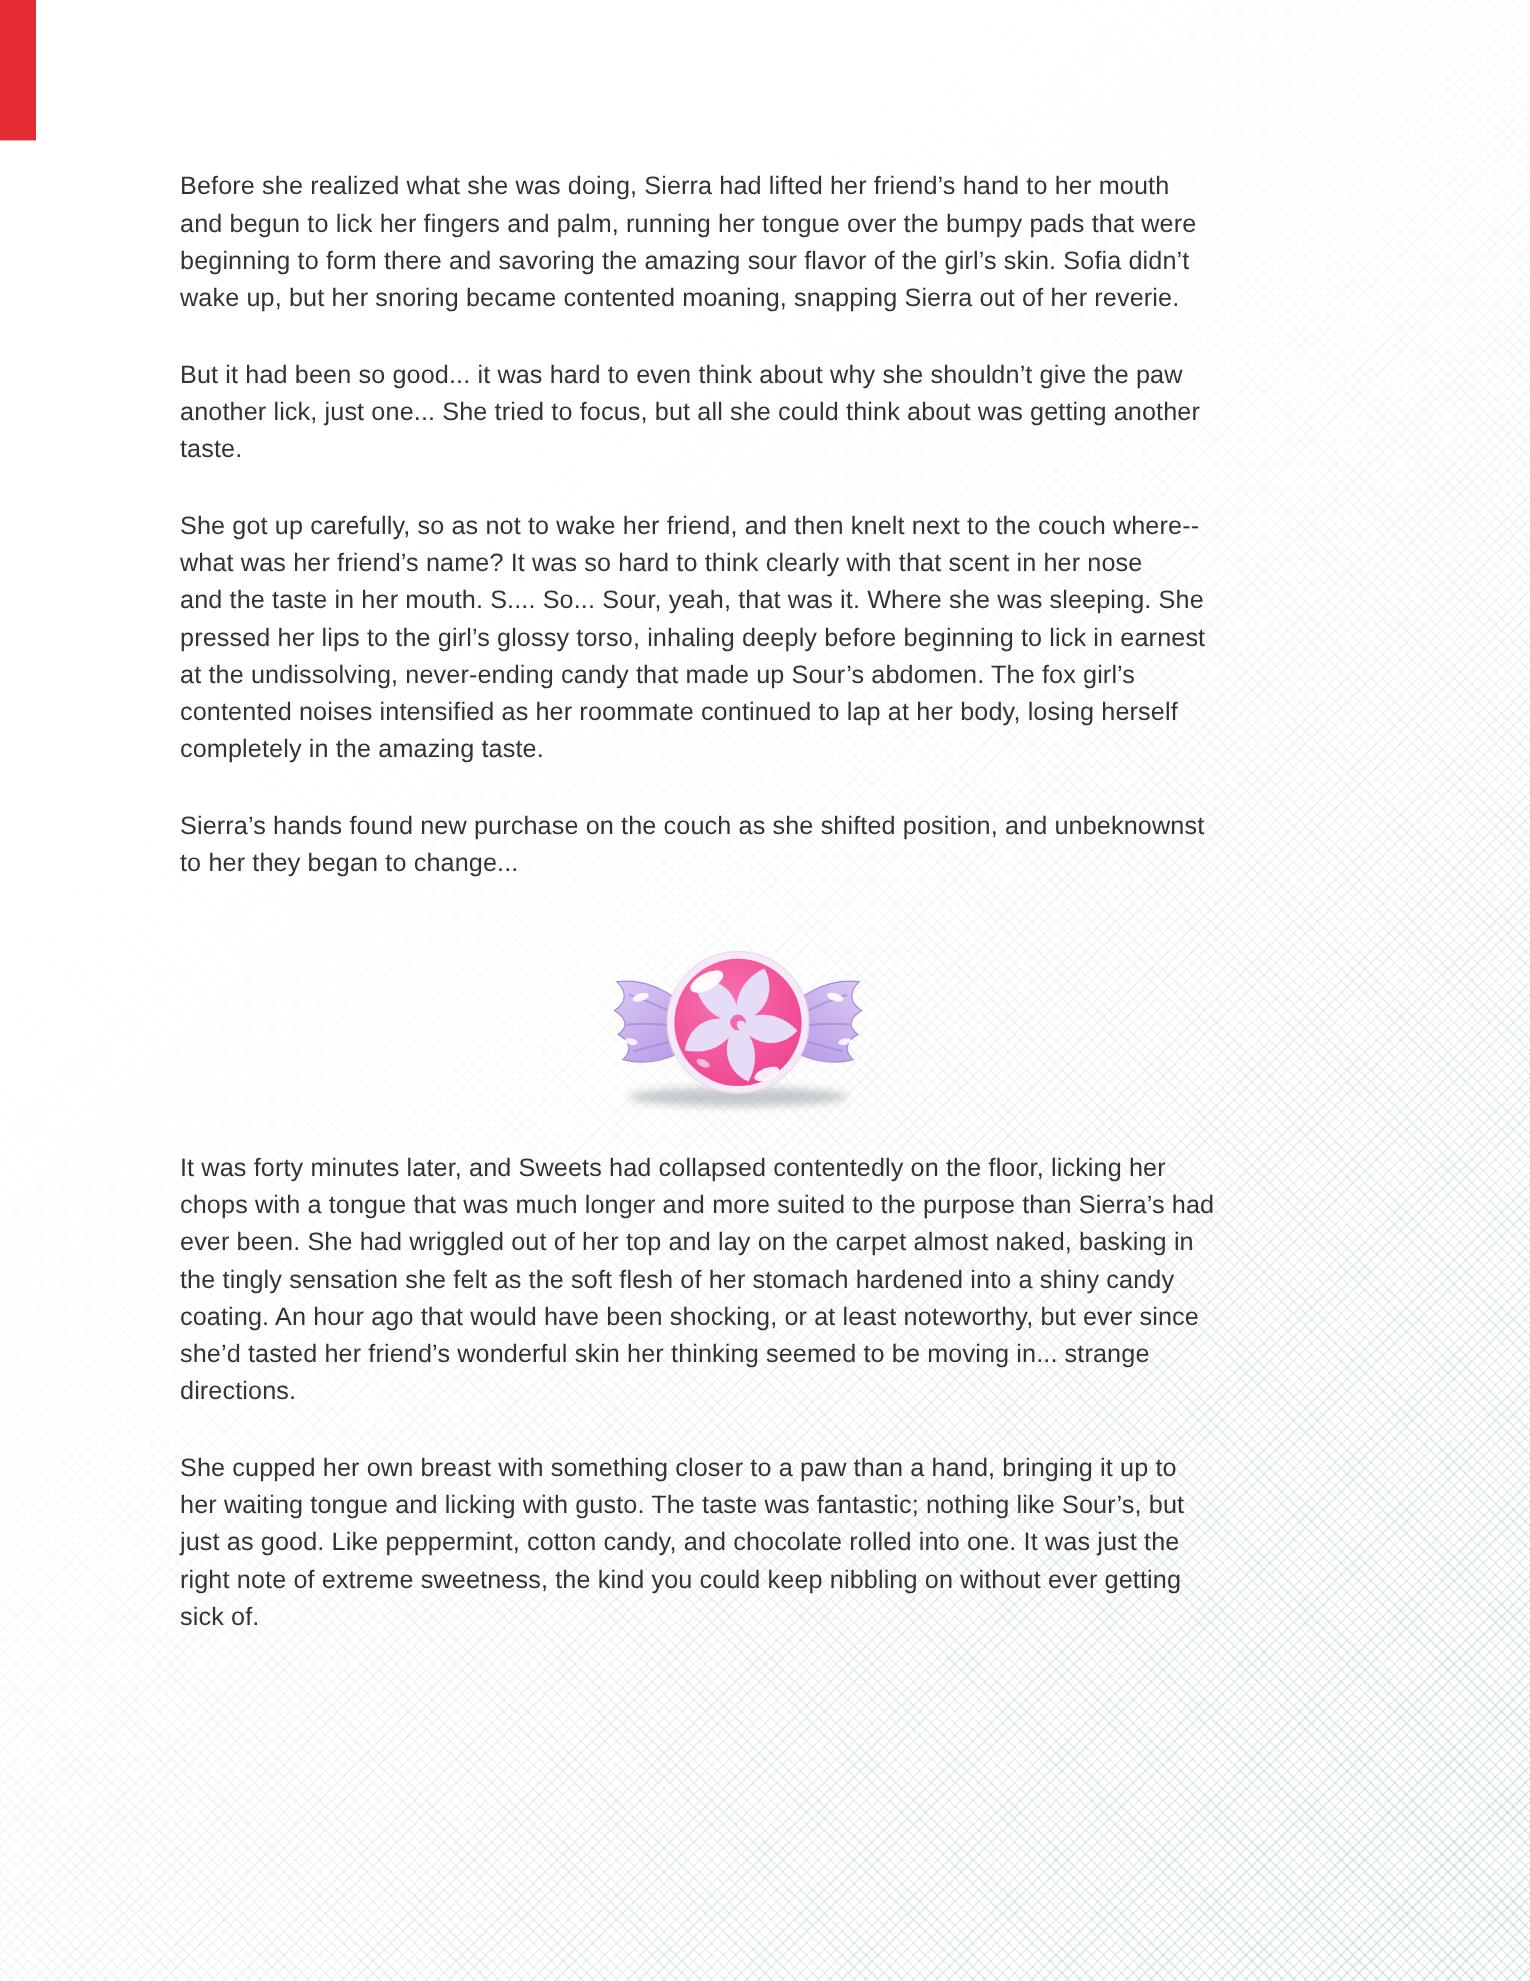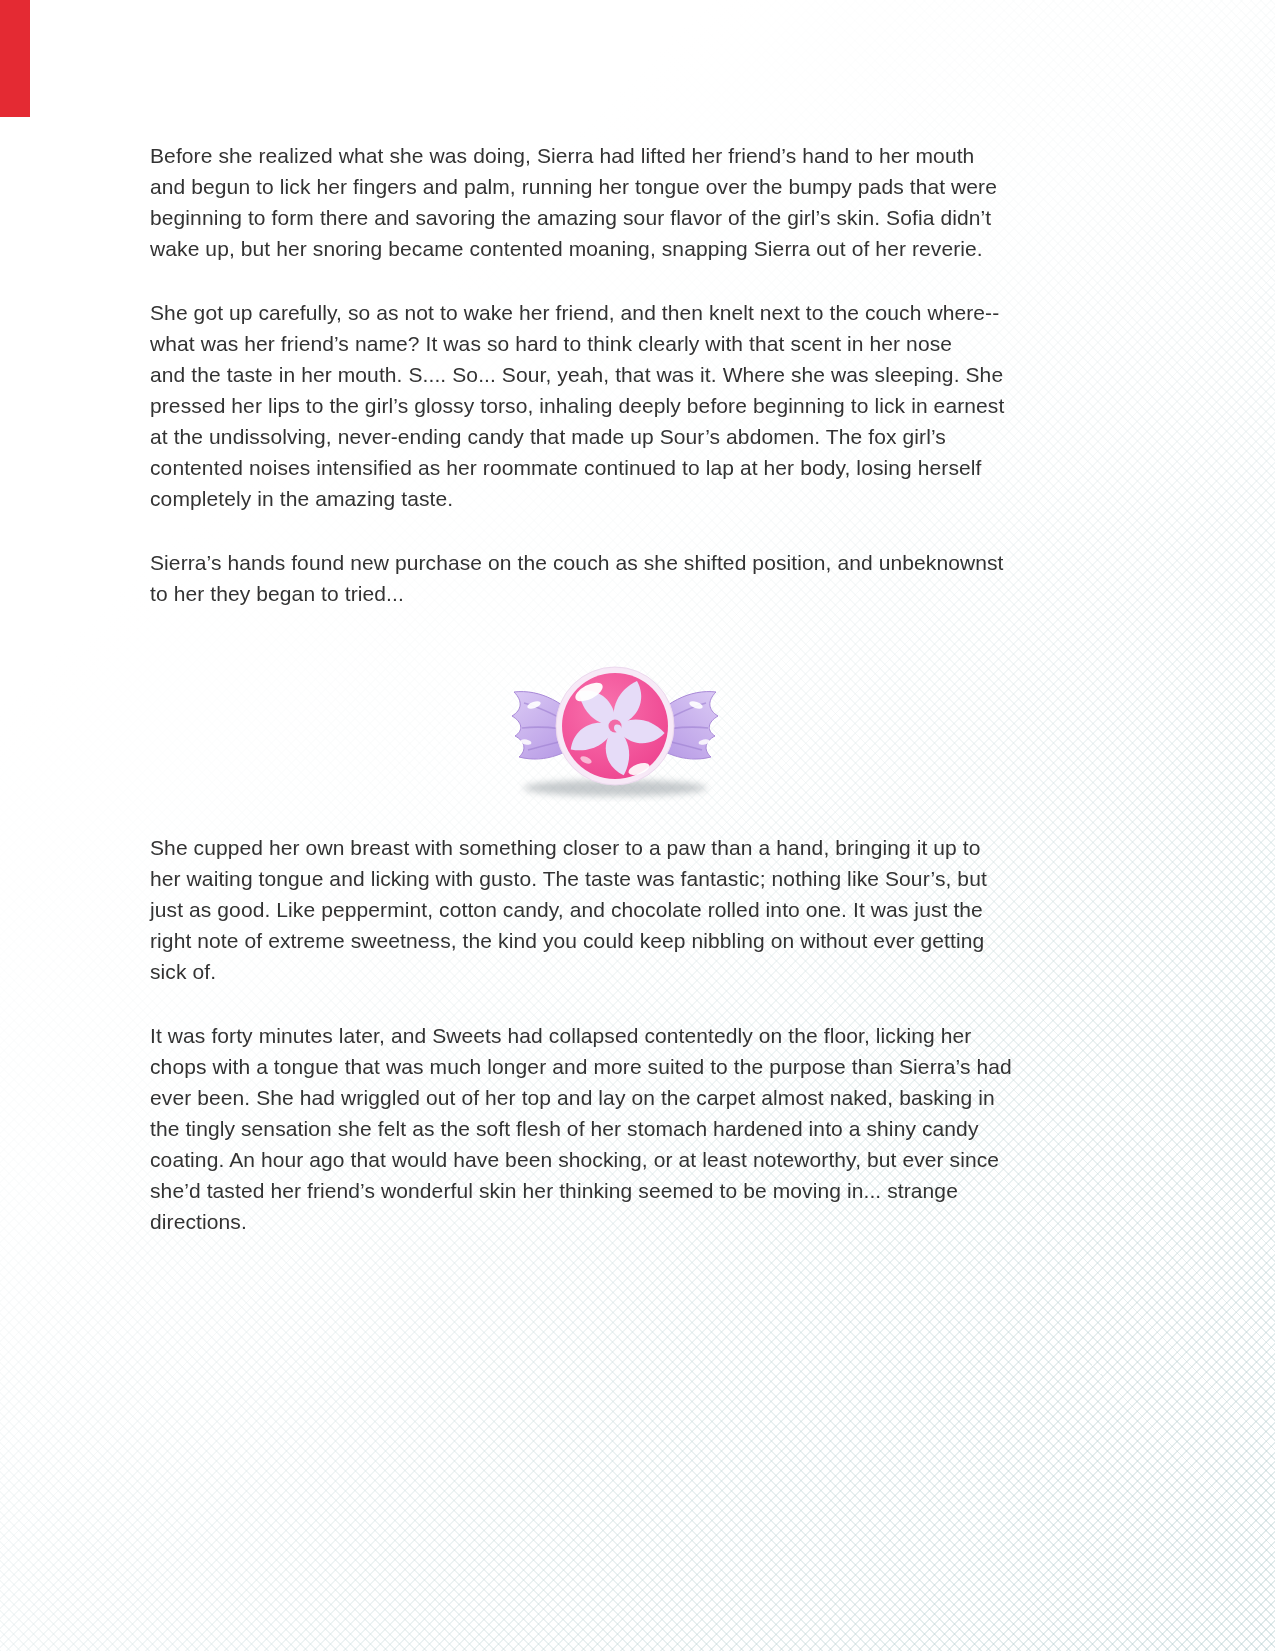--- a/index.html
+++ b/index.html
@@ -58,29 +58,32 @@
 
 <div class="page">
 
   <div class="corner-ribbon"></div>
 
   <main class="content">
     <p class="para">Before she realized what she was doing, Sierra had lifted her friend’s hand to her mouth
 and begun to lick her fingers and palm, running her tongue over the bumpy pads that were
 beginning to form there and savoring the amazing sour flavor of the girl’s skin. Sofia didn’t
 wake up, but her snoring became contented moaning, snapping Sierra out of her reverie.</p>
+    <p class="para">But it had been so good... it was hard to even think about why she shouldn’t give the paw
+another lick, just one... She tried to focus, but all she could think about was getting another
+taste.</p>
     <p class="para">She got up carefully, so as not to wake her friend, and then knelt next to the couch where--
 what was her friend’s name? It was so hard to think clearly with that scent in her nose
 and the taste in her mouth. S.... So... Sour, yeah, that was it. Where she was sleeping. She
 pressed her lips to the girl’s glossy torso, inhaling deeply before beginning to lick in earnest
 at the undissolving, never-ending candy that made up Sour’s abdomen. The fox girl’s
 contented noises intensified as her roommate continued to lap at her body, losing herself
 completely in the amazing taste.</p>
     <p class="para">Sierra’s hands found new purchase on the couch as she shifted position, and unbeknownst
-to her they began to tried...</p>
+to her they began to change...</p>
 
     <figure class="candy-figure">
       <svg viewBox="0 0 250 160" xmlns="http://www.w3.org/2000/svg" role="img" aria-label="wrapped candy">
         <defs>
           <filter id="softblur" x="-40%" y="-200%" width="180%" height="500%">
             <feGaussianBlur stdDeviation="3.5"></feGaussianBlur>
           </filter>
           <linearGradient id="wrapGrad" x1="0" y1="0" x2="1" y2="1">
             <stop offset="0" stop-color="#dbcaf5"></stop>
             <stop offset="1" stop-color="#b091e2"></stop>
@@ -120,26 +123,26 @@
               <path d="M0 -1 C 6 -3, 9 3, 3 7 C -1 5, -2 2, 0 -1 Z" fill="#e6dcf8"></path>
             </g>
           </g>
           <ellipse cx="99" cy="50" rx="15" ry="7" fill="#ffffff" opacity="0.95" transform="rotate(-28 99 50)"></ellipse>
           <ellipse cx="149" cy="127" rx="11" ry="5" fill="#ffffff" opacity="0.9" transform="rotate(-20 149 127)"></ellipse>
           <ellipse cx="96" cy="118" rx="6" ry="3" fill="#ffffff" opacity="0.6" transform="rotate(25 96 118)"></ellipse>
         </g>
       </svg>
     </figure>
 
-    <p class="para">She cupped her own breast with something closer to a paw than a hand, bringing it up to
-her waiting tongue and licking with gusto. The taste was fantastic; nothing like Sour’s, but
-just as good. Like peppermint, cotton candy, and chocolate rolled into one. It was just the
-right note of extreme sweetness, the kind you could keep nibbling on without ever getting
-sick of.</p>
     <p class="para">It was forty minutes later, and Sweets had collapsed contentedly on the floor, licking her
 chops with a tongue that was much longer and more suited to the purpose than Sierra’s had
 ever been. She had wriggled out of her top and lay on the carpet almost naked, basking in
 the tingly sensation she felt as the soft flesh of her stomach hardened into a shiny candy
 coating. An hour ago that would have been shocking, or at least noteworthy, but ever since
 she’d tasted her friend’s wonderful skin her thinking seemed to be moving in... strange
 directions.</p>
+    <p class="para">She cupped her own breast with something closer to a paw than a hand, bringing it up to
+her waiting tongue and licking with gusto. The taste was fantastic; nothing like Sour’s, but
+just as good. Like peppermint, cotton candy, and chocolate rolled into one. It was just the
+right note of extreme sweetness, the kind you could keep nibbling on without ever getting
+sick of.</p>
   </main>
 </div>
 
 </body></html>

